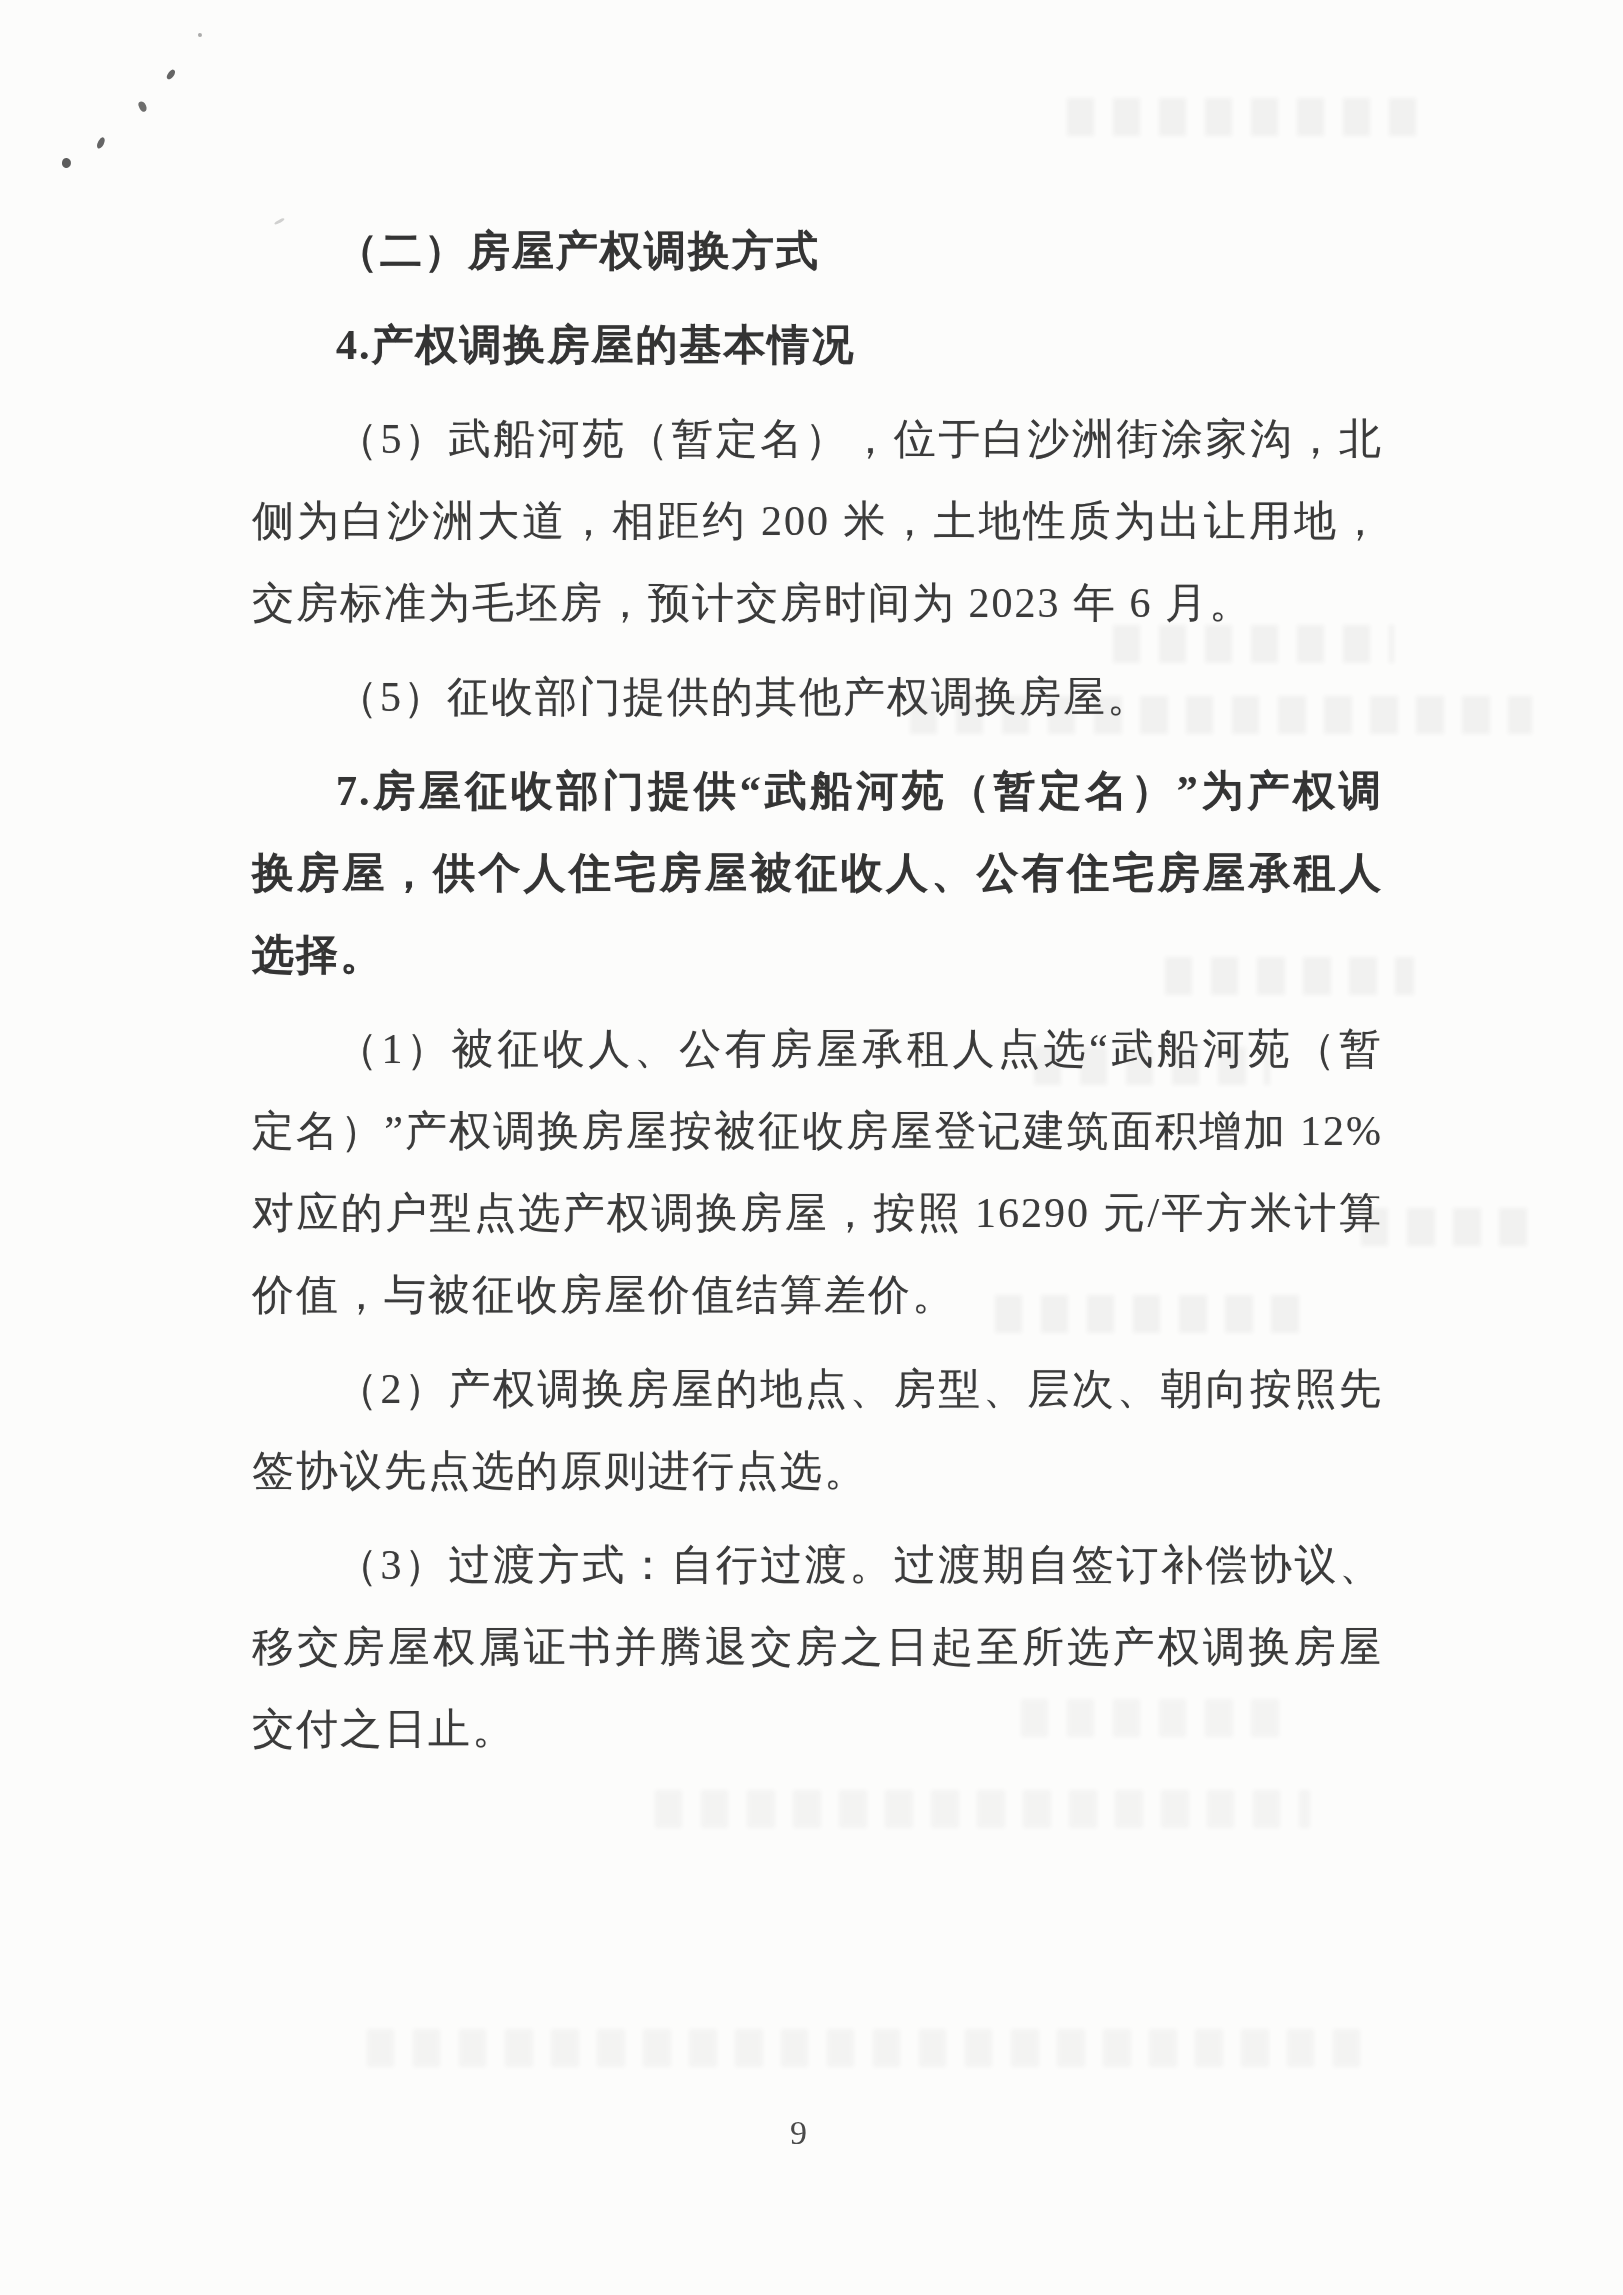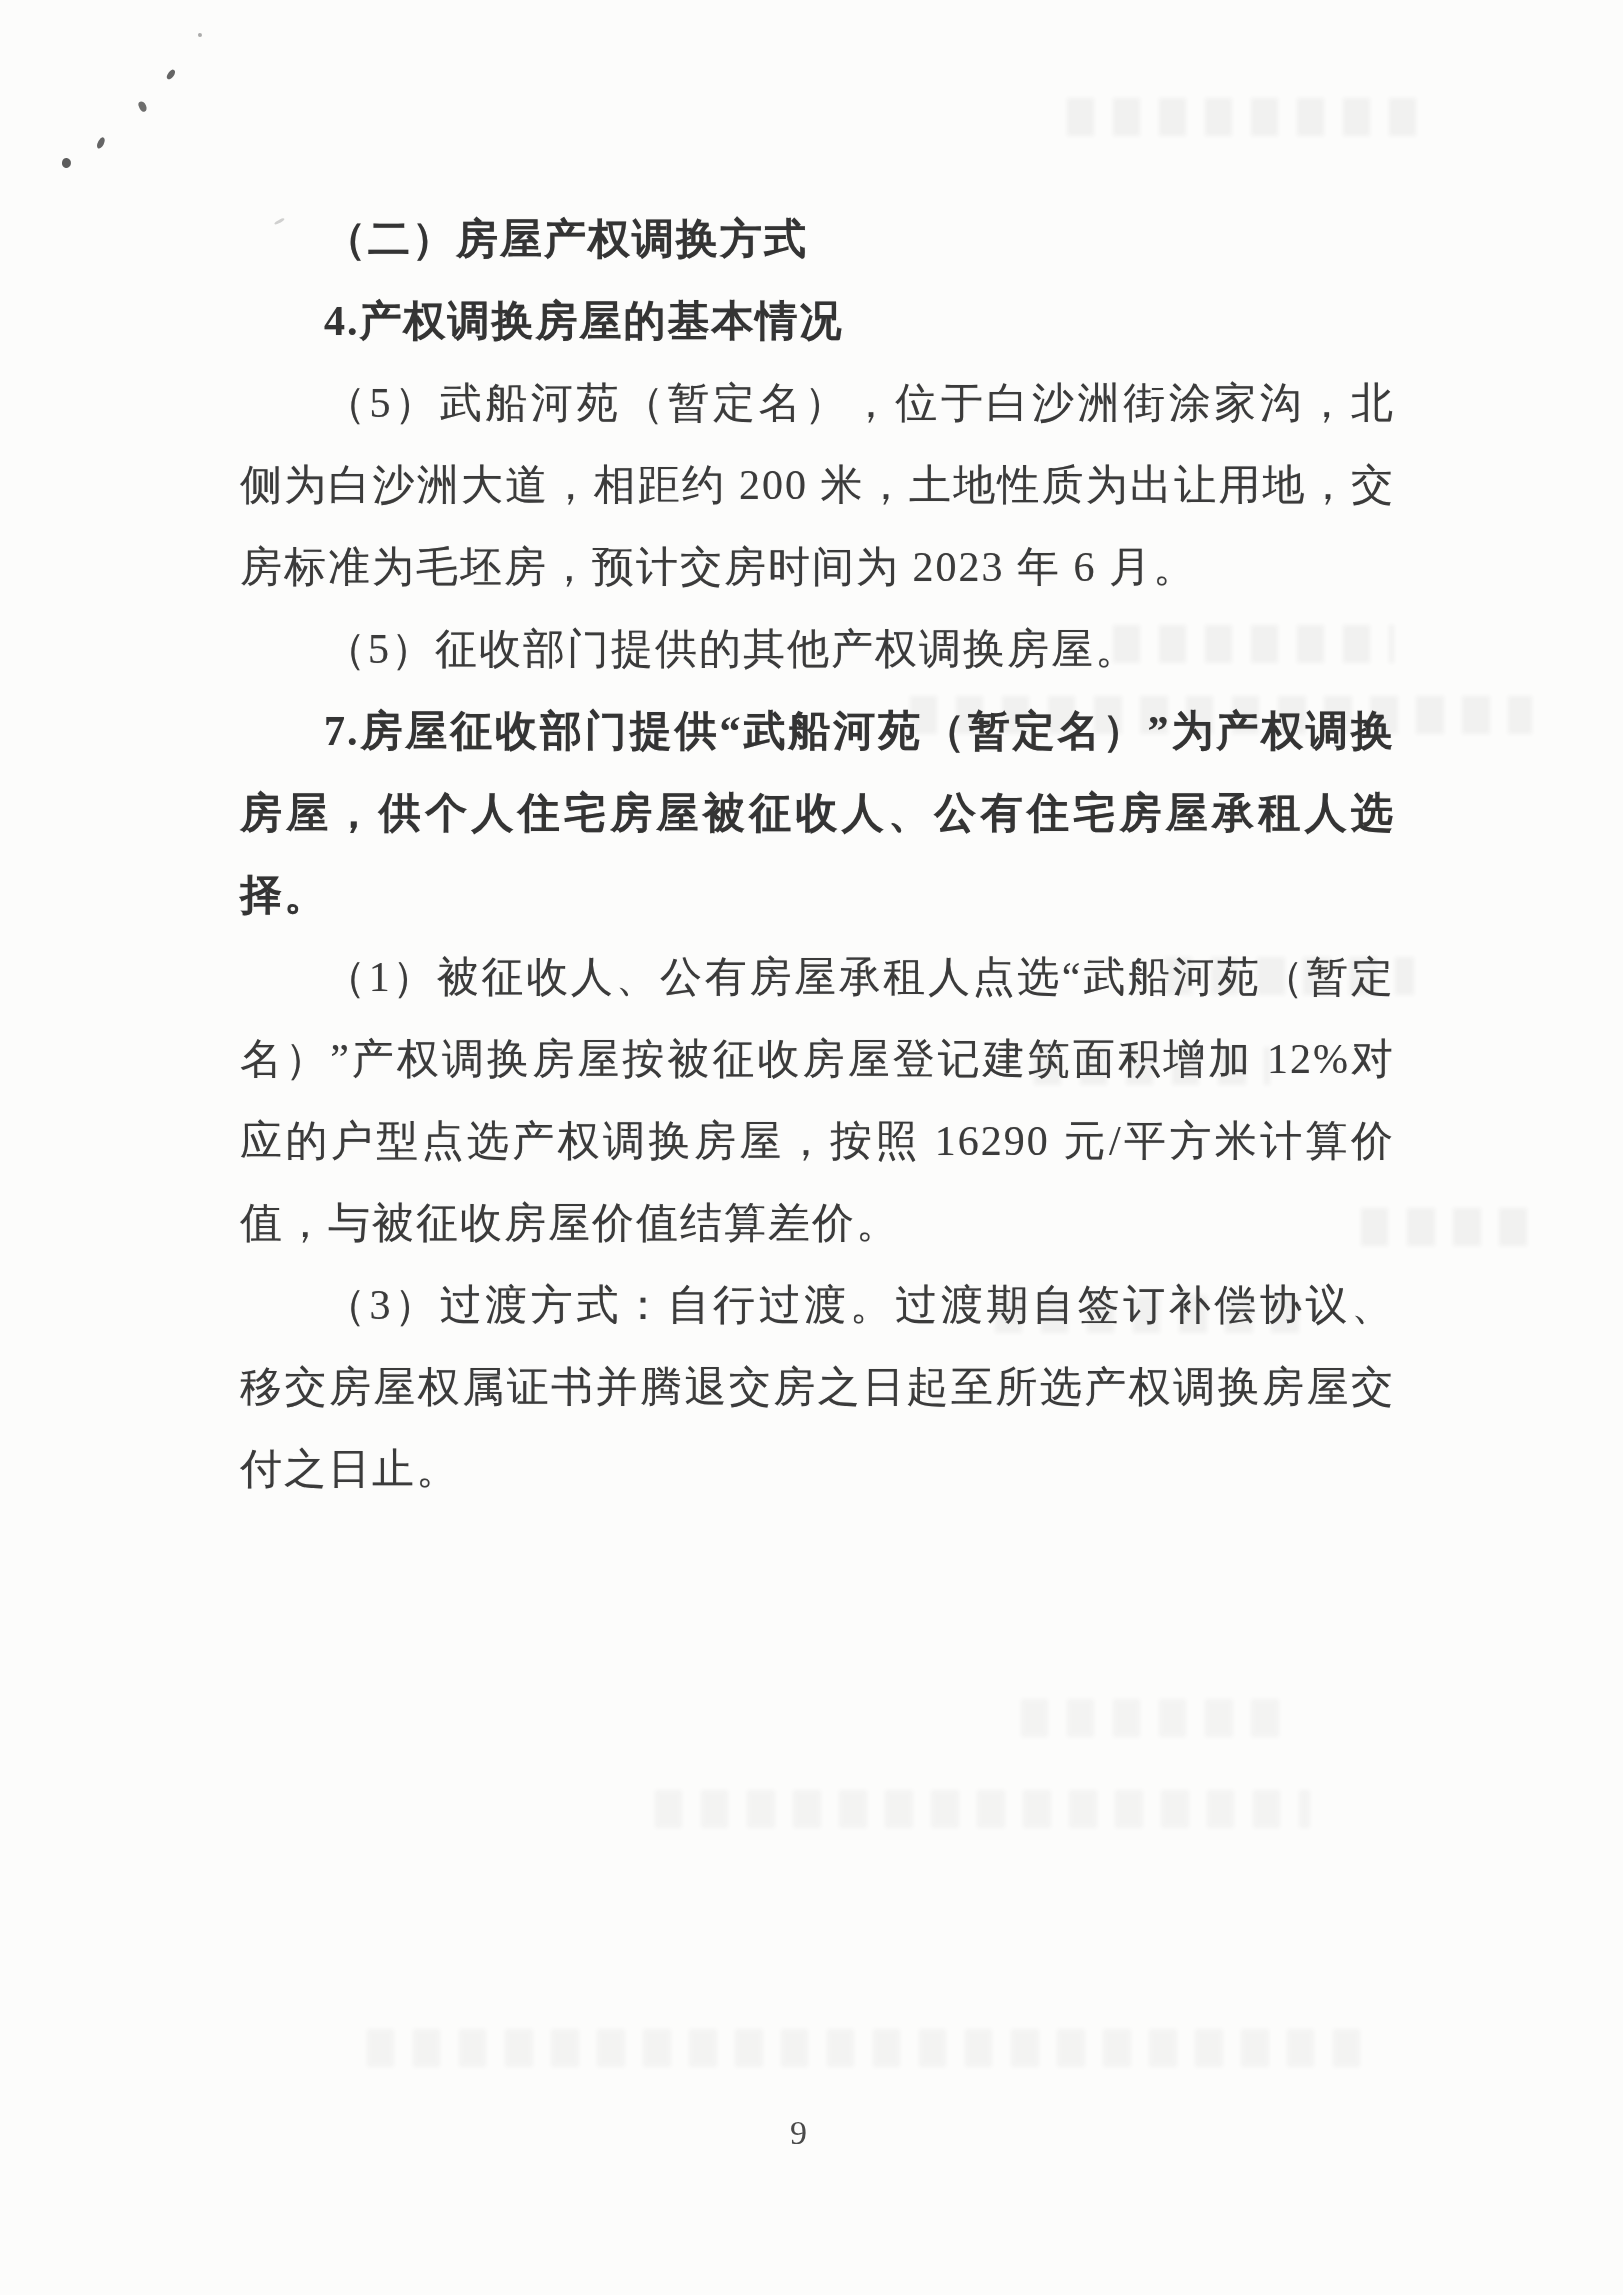--- a/index.html
+++ b/index.html
@@ -28,21 +28,21 @@
     width: 1155px;
     color: #3b3b3b;
     font-size: 42px;
     line-height: 82px;
     letter-spacing: 2px;
     text-align: justify;
     text-justify: inter-character;
     text-shadow: 0 0 0.7px rgba(70,70,70,0.45);
   }
   .content p {
-    margin: 0;
+    margin: 12px;
     padding: 0;
     text-indent: 2em;
   }
   .bold {
     font-weight: 700;
     color: #343434;
   }
   .page-number {
     position: absolute;
     left: 779px;
@@ -108,19 +108,20 @@
   <div class="ghost g9"></div>
   <div class="ghost g10"></div>
 
   <div class="content">
     <p class="bold">（二）房屋产权调换方式</p>
     <p class="bold">4.产权调换房屋的基本情况</p>
     <p>（5）武船河苑（暂定名），位于白沙洲街涂家沟，北侧为白沙洲大道，相距约 200 米，土地性质为出让用地，交房标准为毛坯房，预计交房时间为 2023 年 6 月。</p>
     <p>（5）征收部门提供的其他产权调换房屋。</p>
     <p class="bold">7.房屋征收部门提供“武船河苑（暂定名）”为产权调换房屋，供个人住宅房屋被征收人、公有住宅房屋承租人选择。</p>
     <p>（1）被征收人、公有房屋承租人点选“武船河苑（暂定名）”产权调换房屋按被征收房屋登记建筑面积增加 12%对应的户型点选产权调换房屋，按照 16290 元/平方米计算价值，与被征收房屋价值结算差价。</p>
+    <p>（2）产权调换房屋的地点、房型、层次、朝向按照先签协议先点选的原则进行点选。</p>
     <p>（3）过渡方式：自行过渡。过渡期自签订补偿协议、移交房屋权属证书并腾退交房之日起至所选产权调换房屋交付之日止。</p>
   </div>
 
   <div class="page-number">9</div>
 
 </div>
 
 
 </body></html>

